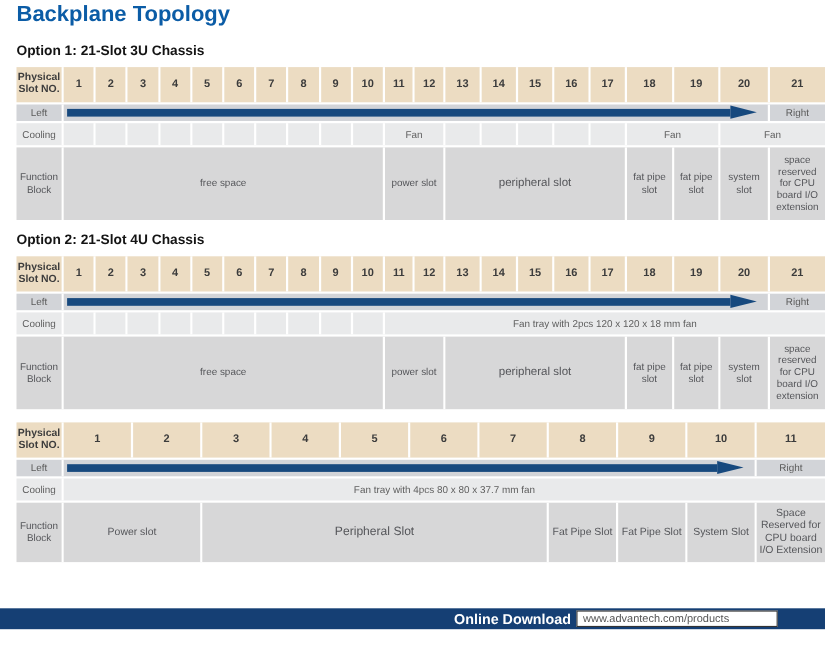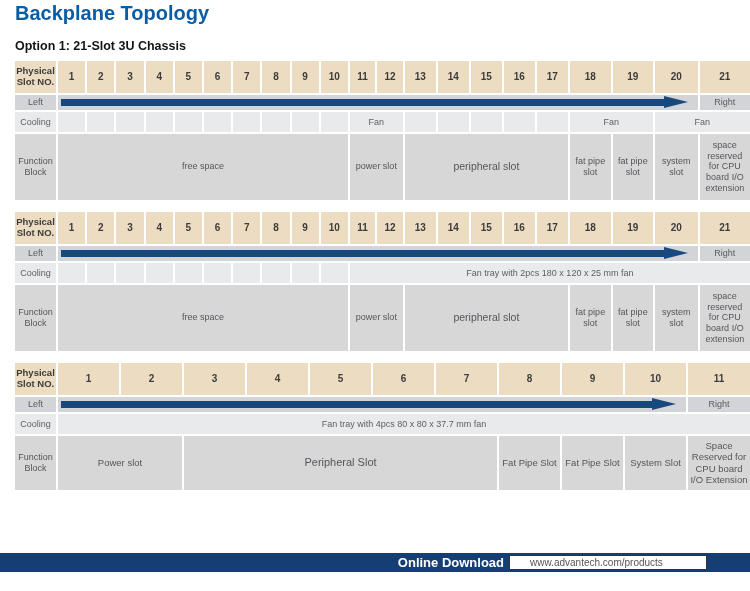--- a/index.html
+++ b/index.html
@@ -48,21 +48,21 @@
   }
   .footer-bar {
     position:absolute; left:0; top:553px; width:750px; height:19px;
     background:#153f74; display:flex; align-items:center;
     justify-content:flex-end; padding-right:43px; box-sizing:border-box;
   }
   .dl-label { color:#ffffff; font-weight:bold; font-size:13px; margin-right:5px; white-space:nowrap; }
   .url-box {
     background:#ffffff; border:1px solid #333333; width:176px; height:13px;
     font-size:10px; color:#555555; display:flex; align-items:center;
-    padding-left:20px;
+    padding-left:5px;
   }
 </style>
 </head>
 <body>
 
 <h1 class="page-title">Backplane Topology</h1>
 
 <section>
   <h2 class="opt-heading">Option 1: 21-Slot 3U Chassis</h2>
   <div class="tbl" id="tbl-0" style="grid-template-columns: 43px repeat(10, 29.2px) 27.5px 27.5px repeat(5, 33px) 43px 42px 45px 50px; grid-template-rows: 32px 15px 20px 66px;">
@@ -118,20 +118,21 @@
       <div class="cell fnrow sep" style="grid-area: 4 / 12 / auto / 14;">power slot</div>
       <div class="cell fnrow big sep" style="grid-area: 4 / 14 / auto / 19;">peripheral slot</div>
       <div class="cell fnrow sep" style="grid-area: 4 / 19 / auto / 20;">fat pipe slot</div>
       <div class="cell fnrow sep" style="grid-area: 4 / 20 / auto / 21;">fat pipe slot</div>
       <div class="cell fnrow sep" style="grid-area: 4 / 21 / auto / 22;">system slot</div>
       <div class="cell fnrow" style="grid-area: 4 / 22 / auto / 23;">space reserved for CPU board I/O extension</div>
     </div>
 </section>
 
 <section>
+  <h2 class="opt-heading">Option 2: 21-Slot 4U Chassis</h2>
   <div class="tbl" id="tbl-1" style="grid-template-columns: 43px repeat(10, 29.2px) 27.5px 27.5px repeat(5, 33px) 43px 42px 45px 50px; grid-template-rows: 32px 15px 20px 66px;">
       <div class="cell hdr hdr-label sep" style="grid-area: 1 / 1;">Physical Slot NO.</div>
       <div class="cell hdr sep" style="grid-area: 1 / 2;">1</div>
       <div class="cell hdr sep" style="grid-area: 1 / 3;">2</div>
       <div class="cell hdr sep" style="grid-area: 1 / 4;">3</div>
       <div class="cell hdr sep" style="grid-area: 1 / 5;">4</div>
       <div class="cell hdr sep" style="grid-area: 1 / 6;">5</div>
       <div class="cell hdr sep" style="grid-area: 1 / 7;">6</div>
       <div class="cell hdr sep" style="grid-area: 1 / 8;">7</div>
       <div class="cell hdr sep" style="grid-area: 1 / 9;">8</div>
@@ -158,21 +159,21 @@
       <div class="cell coolrow sep" style="grid-area: 3 / 2;"></div>
       <div class="cell coolrow sep" style="grid-area: 3 / 3;"></div>
       <div class="cell coolrow sep" style="grid-area: 3 / 4;"></div>
       <div class="cell coolrow sep" style="grid-area: 3 / 5;"></div>
       <div class="cell coolrow sep" style="grid-area: 3 / 6;"></div>
       <div class="cell coolrow sep" style="grid-area: 3 / 7;"></div>
       <div class="cell coolrow sep" style="grid-area: 3 / 8;"></div>
       <div class="cell coolrow sep" style="grid-area: 3 / 9;"></div>
       <div class="cell coolrow sep" style="grid-area: 3 / 10;"></div>
       <div class="cell coolrow sep" style="grid-area: 3 / 11;"></div>
-      <div class="cell coolrow" style="grid-area: 3 / 12 / auto / 23;">Fan tray with 2pcs 180 x 120 x 25 mm fan</div>
+      <div class="cell coolrow" style="grid-area: 3 / 12 / auto / 23;">Fan tray with 2pcs 120 x 120 x 18 mm fan</div>
       <div class="cell fnrow rowlab sep" style="grid-area: 4 / 1;">Function Block</div>
       <div class="cell fnrow sep" style="grid-area: 4 / 2 / auto / 12;">free space</div>
       <div class="cell fnrow sep" style="grid-area: 4 / 12 / auto / 14;">power slot</div>
       <div class="cell fnrow big sep" style="grid-area: 4 / 14 / auto / 19;">peripheral slot</div>
       <div class="cell fnrow sep" style="grid-area: 4 / 19 / auto / 20;">fat pipe slot</div>
       <div class="cell fnrow sep" style="grid-area: 4 / 20 / auto / 21;">fat pipe slot</div>
       <div class="cell fnrow sep" style="grid-area: 4 / 21 / auto / 22;">system slot</div>
       <div class="cell fnrow" style="grid-area: 4 / 22 / auto / 23;">space reserved for CPU board I/O extension</div>
     </div>
 </section>

